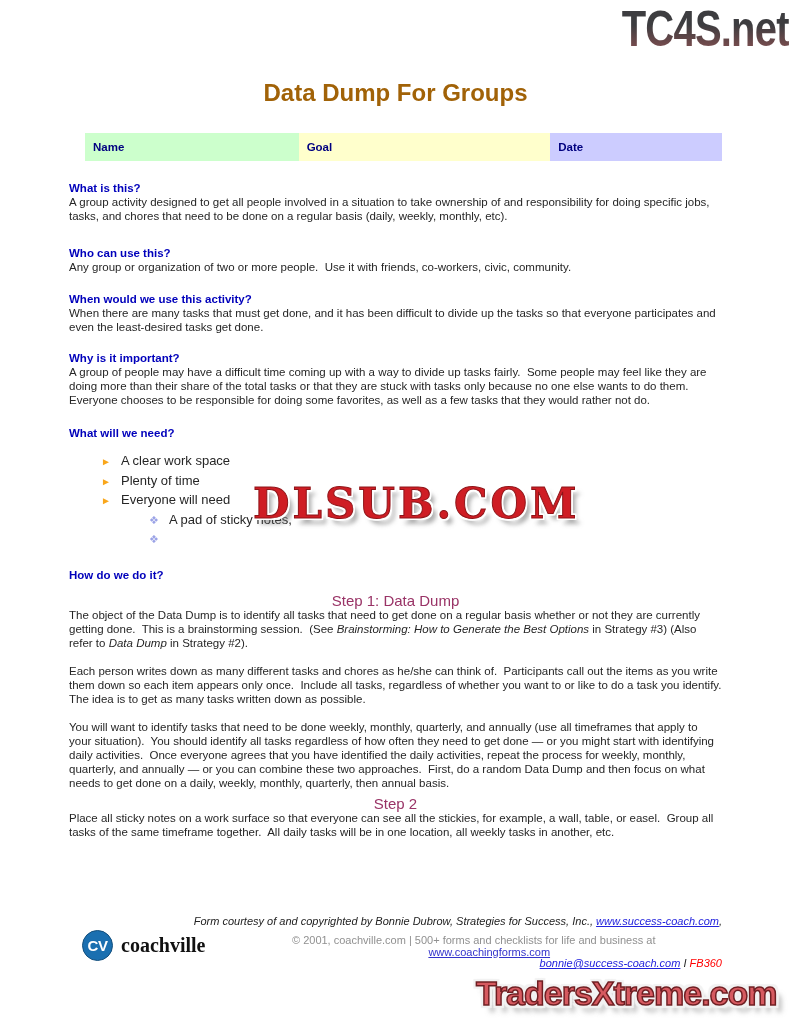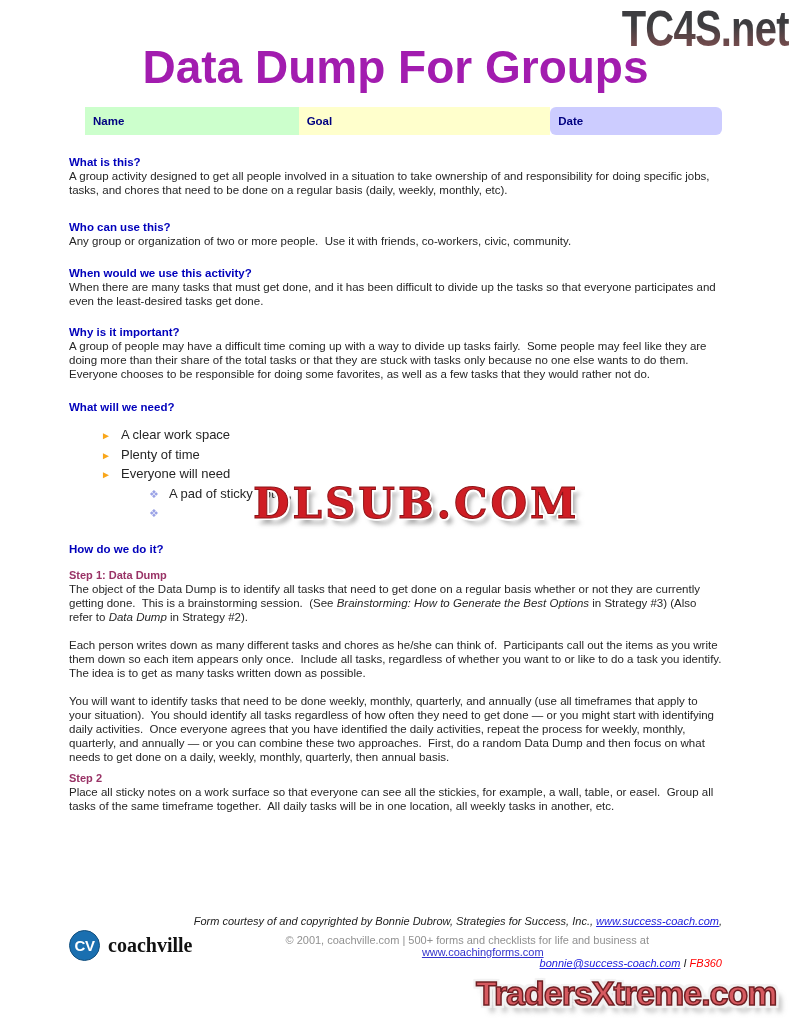--- a/index.html
+++ b/index.html
@@ -29,37 +29,37 @@
     position:absolute;left:476px;top:976px;z-index:6;
     font-weight:800;font-size:34px;line-height:1;letter-spacing:-1px;
     color:#d65a60;-webkit-text-stroke:1.5px #6e1e22;
     text-shadow:-3px 0 1px #f2f2f2,3px 0 1px #f2f2f2,0 -3px 1px #f2f2f2,0 3px 1px #f2f2f2,
       -3px -3px 1px #f2f2f2,3px 3px 1px #f2f2f2,-3px 3px 1px #f2f2f2,3px -3px 1px #f2f2f2,
       6px 7px 5px rgba(120,120,120,.5);
   }
 
   
   .title{
-    margin:0;padding-top:46px;text-align:center;
-    font-size:46px;line-height:42px;font-weight:800;color:#a21caf;letter-spacing:0;
+    margin:0;padding-top:72px;text-align:center;
+    font-size:24px;line-height:42px;font-weight:800;color:#a16207;letter-spacing:0;
   }
   .fields{display:flex;margin-top:19px;height:28px;padding-left:16px;}
   .cell{display:flex;align-items:center;padding-left:8px;box-sizing:border-box;}
   .cell-name{width:219px;background:#ccffcc;}
   .cell-goal{width:258px;background:#ffffcc;}
-  .cell-date{width:176px;background:#ccccff;border-radius:6px;}
+  .cell-date{width:176px;background:#ccccff;}
   .cell-label{font-size:11.5px;font-weight:bold;color:#000080;}
 
   
   .section{margin-top:20px;}
   .s2{margin-top:23px;}
   .s3{margin-top:18px;}
   .s4{margin-top:17px;}
   .heading{margin:0;font-size:11.5px;line-height:14px;font-weight:bold;color:#0000bb;}
-  .step-label{margin:0;font-size:11px;line-height:14px;font-weight:bold;color:#993366;}
+  .step-label{margin:0;font-size:15px;line-height:14px;font-weight:normal;color:#993366;text-align:center;}
   .body{margin:0;font-size:11.5px;line-height:14px;white-space:pre-wrap;}
   .gap14{margin-top:14px;}
   .needs{margin-top:19px;}
   .bullets{margin-top:12px;}
   .bullet-row{display:flex;align-items:baseline;line-height:18.7px;}
   .tri{width:20px;margin-left:32px;font-size:10px;color:#f9a61a;flex:0 0 auto;}
   .dia{width:20px;margin-left:80px;font-size:11px;color:#9aa2e6;flex:0 0 auto;}
   .bullet-text{font-size:13px;}
   .how{margin-top:19px;}
   .step1{margin-top:12px;}
@@ -67,21 +67,21 @@
 
   
   .credit{
     position:absolute;left:75px;right:69px;top:886px;text-align:right;
     font-size:11px;line-height:14px;font-style:italic;color:#222;white-space:pre-wrap;
   }
   .lnk{color:#2222dd;text-decoration:underline;cursor:pointer;}
   .fb{color:#ff0000;font-style:italic;}
 
   
-  .bottom-bar{position:absolute;left:69px;right:69px;top:930px;display:flex;align-items:center;}
+  .bottom-bar{position:absolute;left:82px;right:69px;top:930px;display:flex;align-items:center;}
   .cv-logo{display:flex;align-items:center;flex:0 0 auto;}
   .cv-circle{
     width:31px;height:31px;border-radius:50%;background:#1a6fb0;border:1px solid #14507e;
     color:#fff;font-weight:bold;font-size:15px;display:flex;align-items:center;justify-content:center;
     letter-spacing:-0.5px;box-sizing:border-box;
   }
   .cv-name{font-size:20px;font-weight:bold;color:#111;margin-left:8px;font-family:Liberation Serif, serif;}
   .copyright{
     flex:1;text-align:center;font-size:11px;color:#909090;white-space:pre-wrap;padding-left:20px;
   }

